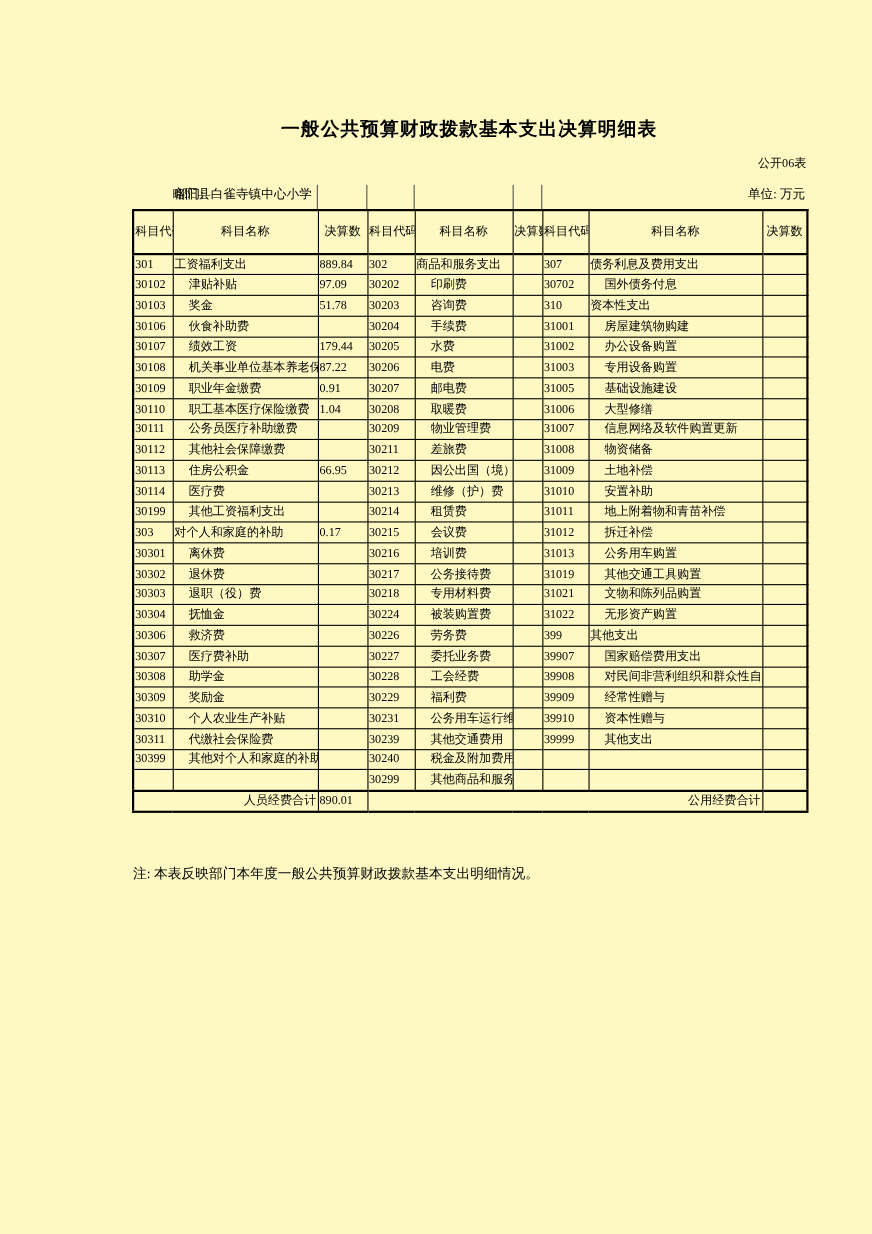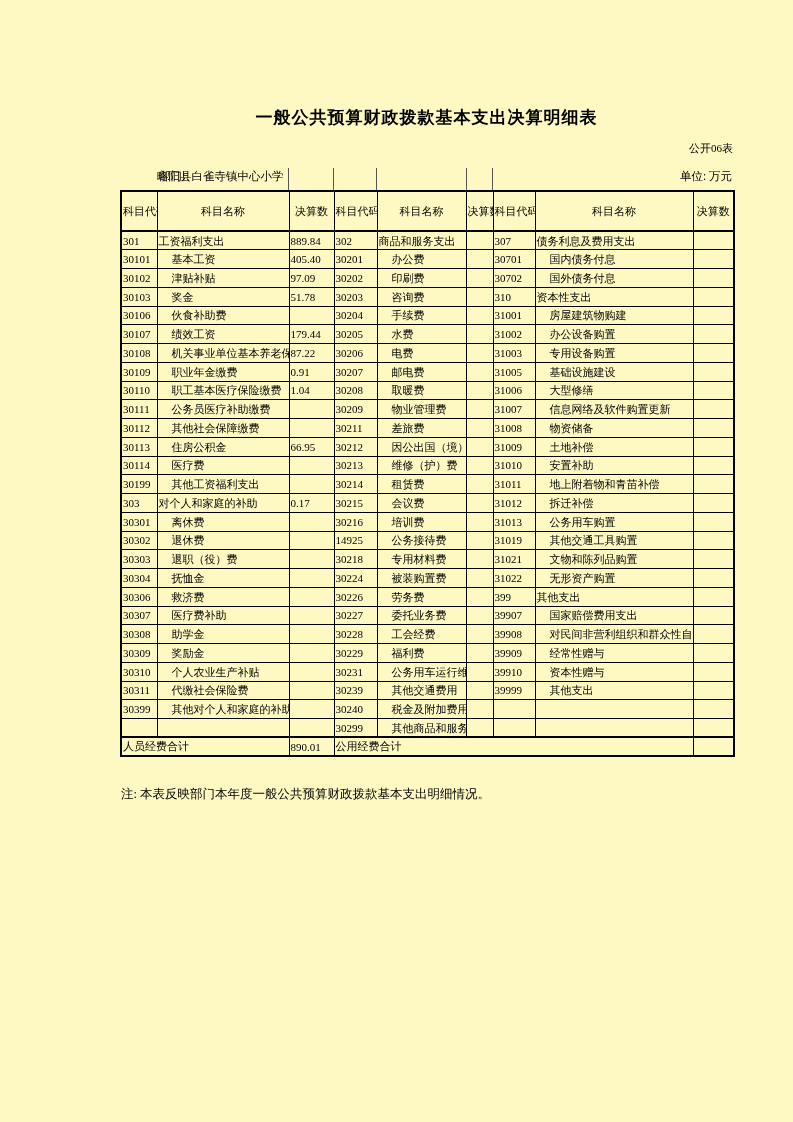--- a/index.html
+++ b/index.html
@@ -52,21 +52,21 @@
     border-bottom: 2px solid #000;
   }
   tbody tr { height: 18.75px; }
   td.code { padding-left: 2px; text-align: left; }
   td.name { padding-left: 2px; text-align: left; }
   td.name.ind { padding-left: 14px; }
   td.val  { padding-left: 2px; text-align: left; }
   tr.footer-row td {
     height: 19px; border-top: 2px solid #000; border-bottom: 2px solid #000;
   }
-  tr.footer-row td.total-label { text-align: left; font-family: Liberation Mono, monospace; }
+  tr.footer-row td.total-label { text-align: right; }
 
   .note {
     position: absolute; left: 121px; top: 786px;
     font-size: 12.5px;
   }
 </style>
 </head>
 <body>
 
 <div class="page">
@@ -117,31 +117,20 @@
           <td class="name">工资福利支出</td>
           <td class="val">889.84</td>
           <td class="code">302</td>
           <td class="name">商品和服务支出</td>
           <td class="val"></td>
           <td class="code">307</td>
           <td class="name">债务利息及费用支出</td>
           <td class="val"></td>
         </tr>
         <tr>
-          <td class="code">30101</td>
-          <td class="name ind">基本工资</td>
-          <td class="val">405.40</td>
-          <td class="code">30201</td>
-          <td class="name ind">办公费</td>
-          <td class="val"></td>
-          <td class="code">30701</td>
-          <td class="name ind">国内债务付息</td>
-          <td class="val"></td>
-        </tr>
-        <tr>
           <td class="code">30102</td>
           <td class="name ind">津贴补贴</td>
           <td class="val">97.09</td>
           <td class="code">30202</td>
           <td class="name ind">印刷费</td>
           <td class="val"></td>
           <td class="code">30702</td>
           <td class="name ind">国外债务付息</td>
           <td class="val"></td>
         </tr>
@@ -285,21 +274,21 @@
           <td class="name ind">培训费</td>
           <td class="val"></td>
           <td class="code">31013</td>
           <td class="name ind">公务用车购置</td>
           <td class="val"></td>
         </tr>
         <tr>
           <td class="code">30302</td>
           <td class="name ind">退休费</td>
           <td class="val"></td>
-          <td class="code">14925</td>
+          <td class="code">30217</td>
           <td class="name ind">公务接待费</td>
           <td class="val"></td>
           <td class="code">31019</td>
           <td class="name ind">其他交通工具购置</td>
           <td class="val"></td>
         </tr>
         <tr>
           <td class="code">30303</td>
           <td class="name ind">退职（役）费</td>
           <td class="val"></td>

